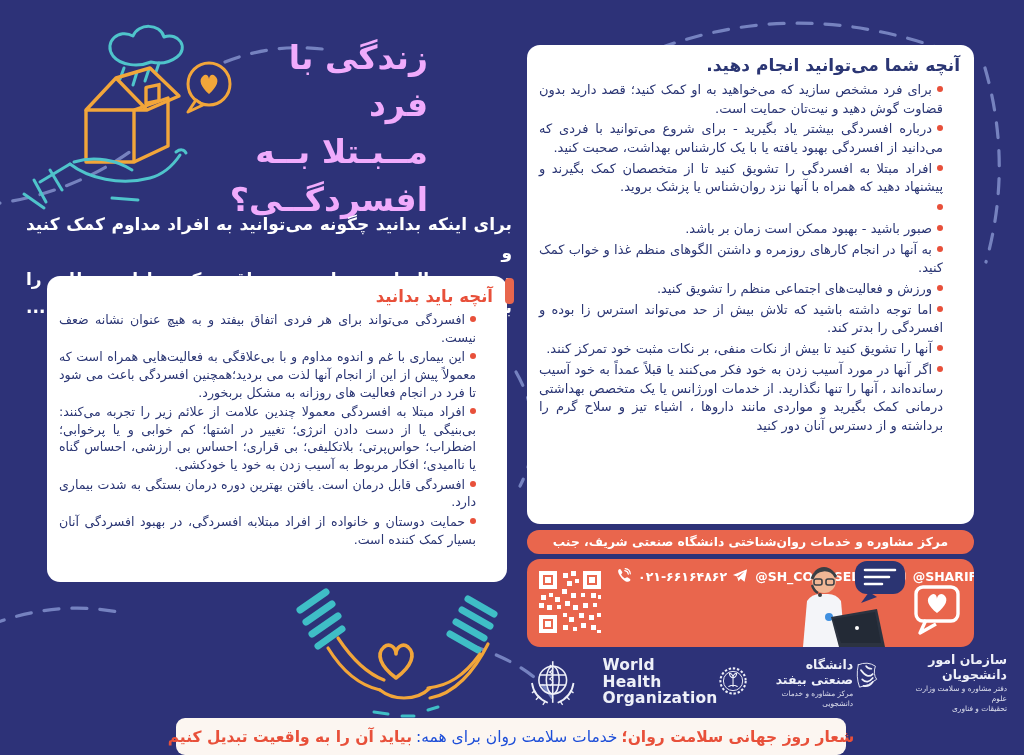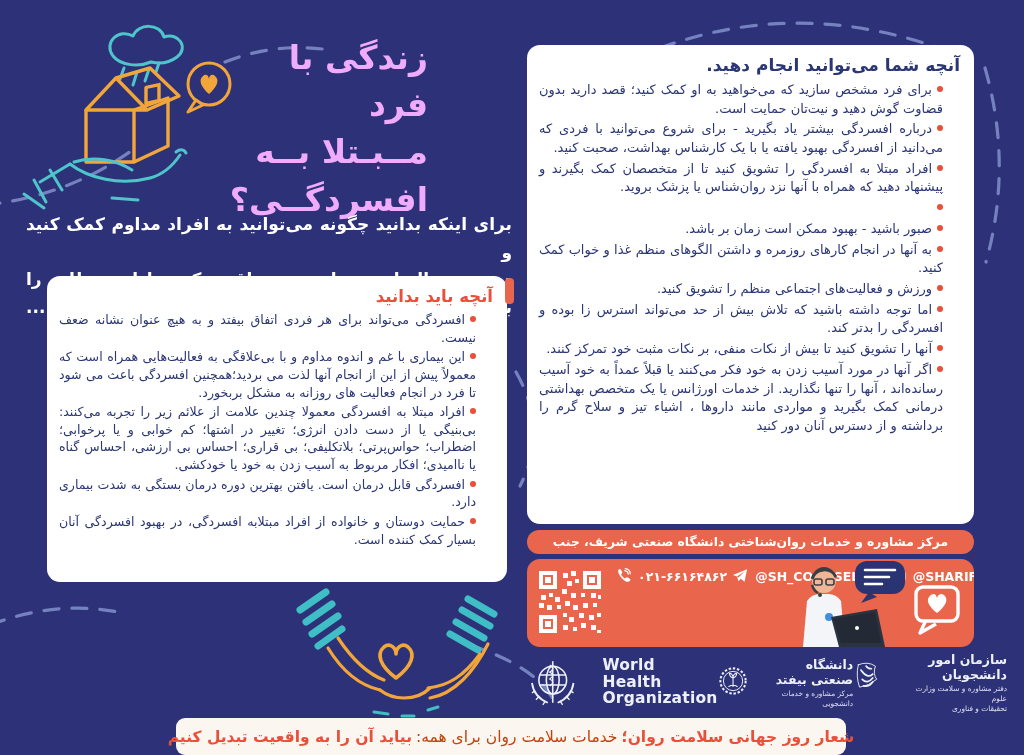--- a/index.html
+++ b/index.html
@@ -70,21 +70,21 @@
   
   .hands{position:absolute;left:282px;top:582px;width:228px;height:138px;}
   
   .slogan-bar{
     position:absolute;left:176px;top:718px;width:670px;height:37px;
     background:#fcf6f1;border-radius:9px;direction:rtl;
     display:flex;align-items:center;justify-content:center;
     font-size:15.5px;color:#e8503a;white-space:nowrap;
   }
   .slogan-bar .b{font-weight:bold;}
-  .slogan-bar .m{font-weight:normal;color:#c2410c;padding:0 4px;}
+  .slogan-bar .m{font-weight:normal;color:#1d4ed8;padding:0 4px;}
 </style>
 </head>
 <body>
 
 <div class="canvas">
 
   <svg class="decor" viewBox="0 0 1024 755">
     <g fill="none" stroke="#8391cc" stroke-width="3.2" stroke-dasharray="15 13" stroke-linecap="round" opacity="0.85">
       <path d="M660,48 Q805,-5 958,55"></path>
       <path d="M985,68 Q1013,165 986,262"></path>

